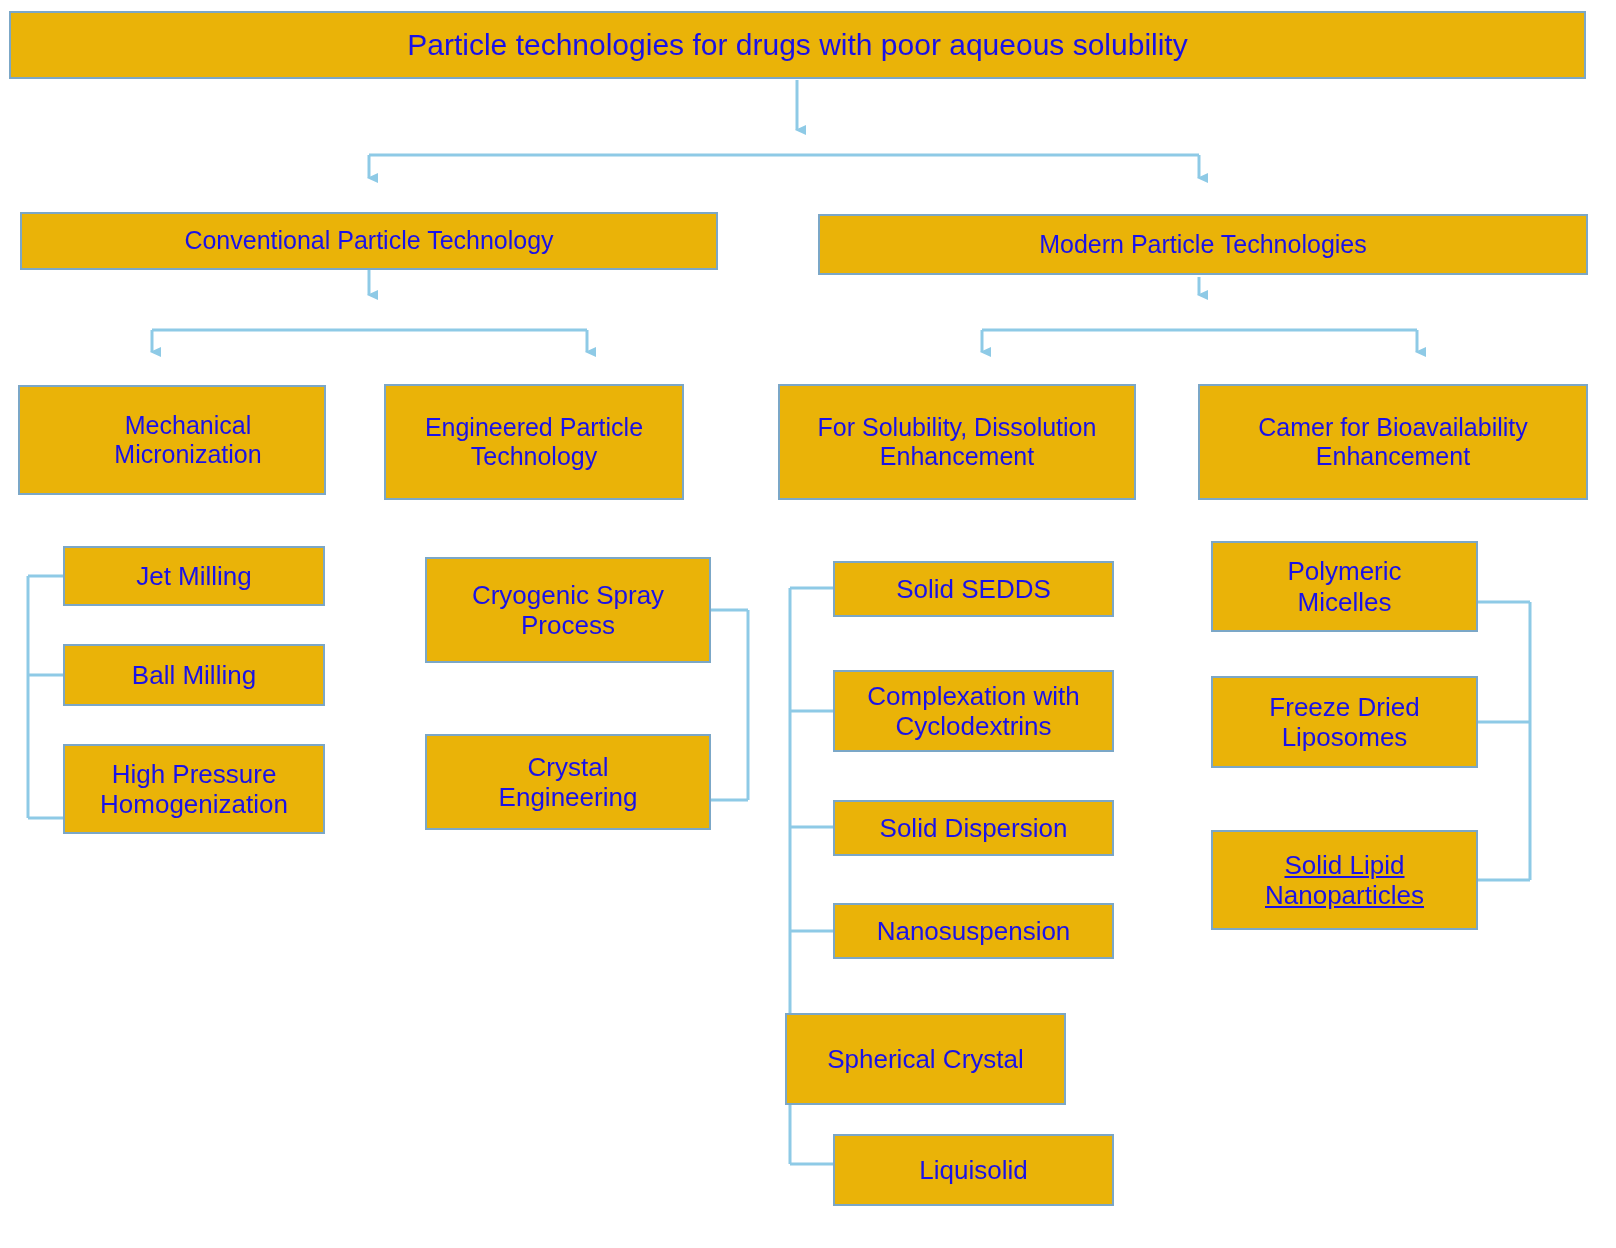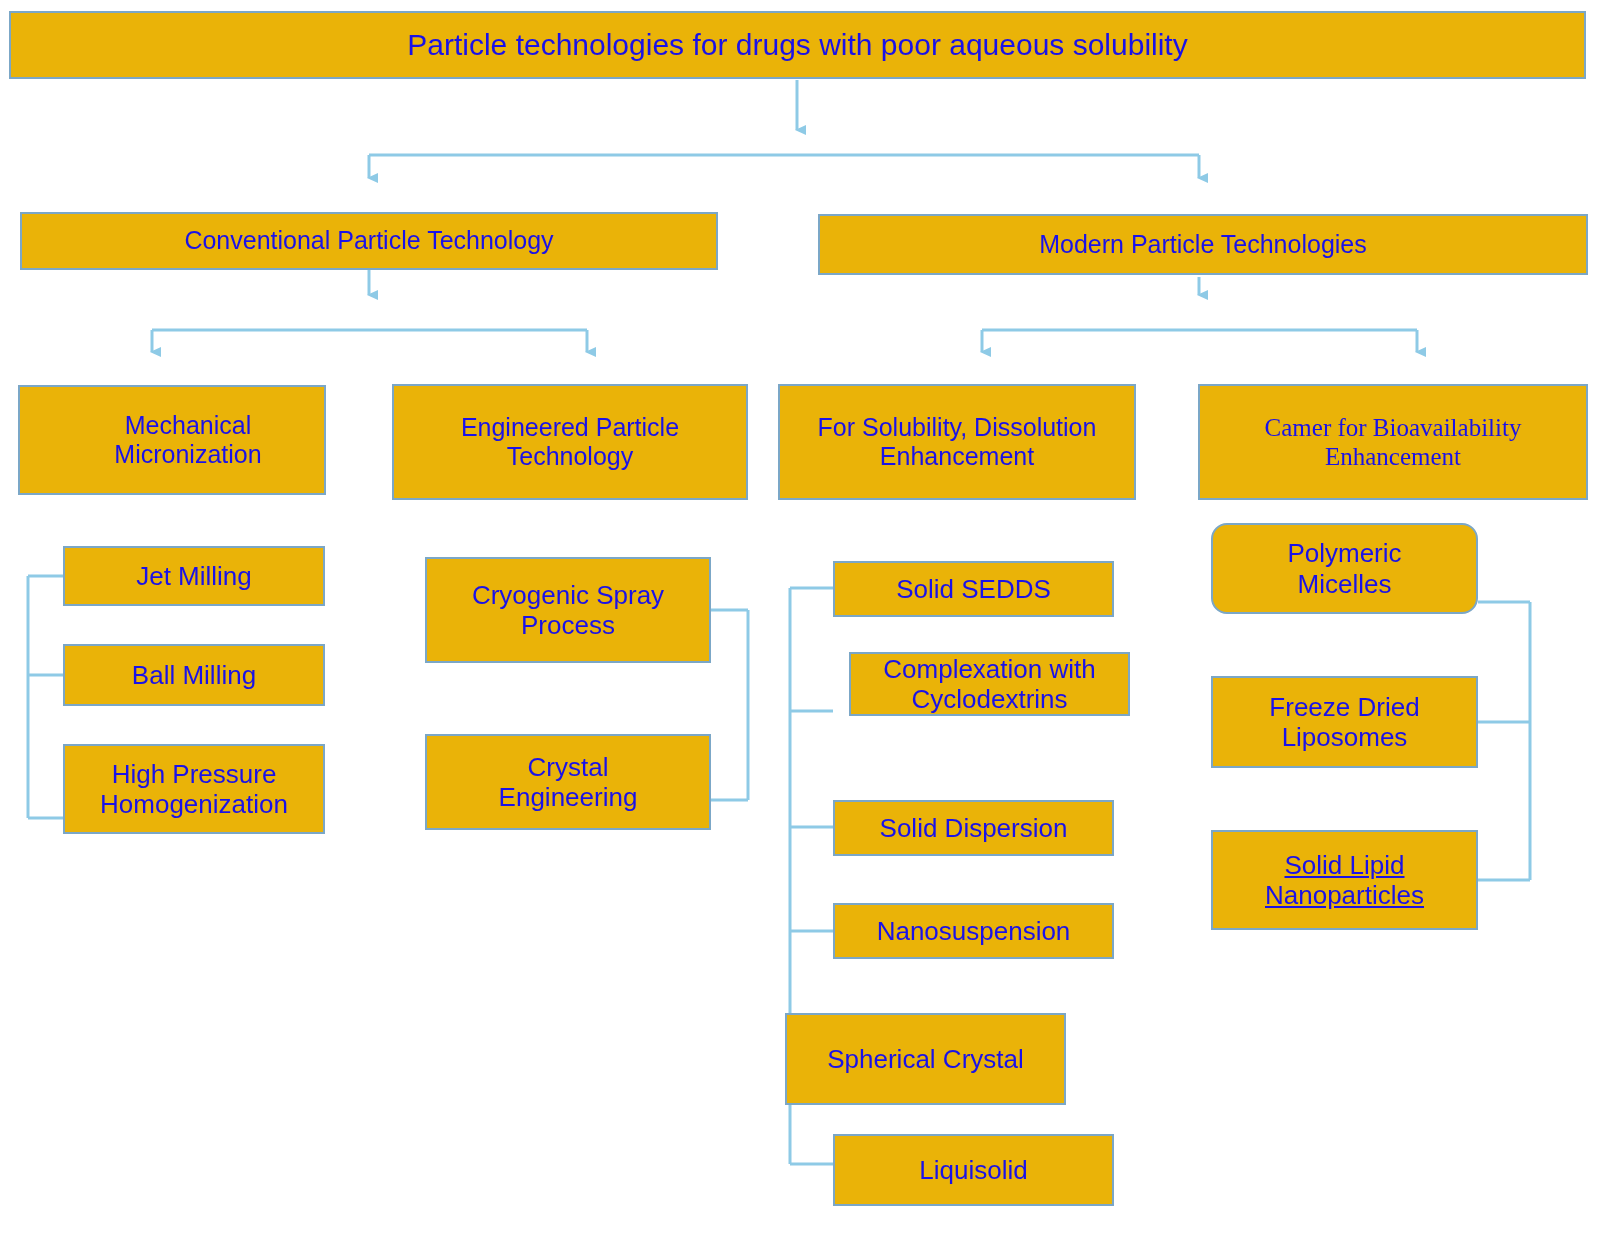--- a/index.html
+++ b/index.html
@@ -99,31 +99,31 @@
 
   <div class="node lvl2" style="left:818px;top:214px;width:770px;height:61px;">
     <span class="lbl">Modern Particle Technologies</span>
   </div>
 
   <div class="node lvl3" style="left:18px;top:385px;width:308px;height:110px;padding-left:32px;">
     <span class="lbl">Mechanical
 Micronization</span>
   </div>
 
-  <div class="node lvl3" style="left:384px;top:384px;width:356px;height:116px;margin-left:8px;">
+  <div class="node lvl3" style="left:384px;top:384px;width:300px;height:116px;">
     <span class="lbl">Engineered Particle
 Technology</span>
   </div>
 
   <div class="node lvl3" style="left:778px;top:384px;width:358px;height:116px;">
     <span class="lbl">For Solubility, Dissolution
 Enhancement</span>
   </div>
 
-  <div class="node lvl3" style="left:1198px;top:384px;width:390px;height:116px;font-family:Liberation Serif, serif;">
+  <div class="node lvl3" style="left:1198px;top:384px;width:390px;height:116px;">
     <span class="lbl">Camer for Bioavailability
 Enhancement</span>
   </div>
 
   <div class="node leaf" style="left:63px;top:546px;width:262px;height:60px;">
     <span class="lbl">Jet Milling</span>
   </div>
 
   <div class="node leaf" style="left:63px;top:644px;width:262px;height:62px;">
     <span class="lbl">Ball Milling</span>
@@ -141,42 +141,42 @@
 
   <div class="node leaf" style="left:425px;top:734px;width:286px;height:96px;">
     <span class="lbl">Crystal
 Engineering</span>
   </div>
 
   <div class="node leaf" style="left:833px;top:561px;width:281px;height:56px;">
     <span class="lbl">Solid SEDDS</span>
   </div>
 
-  <div class="node leaf" style="left:833px;top:652px;width:281px;height:64px;margin-left:16px;">
+  <div class="node leaf" style="left:833px;top:670px;width:281px;height:82px;">
     <span class="lbl">Complexation with
 Cyclodextrins</span>
   </div>
 
   <div class="node leaf" style="left:833px;top:800px;width:281px;height:56px;">
     <span class="lbl">Solid Dispersion</span>
   </div>
 
   <div class="node leaf" style="left:833px;top:903px;width:281px;height:56px;">
     <span class="lbl">Nanosuspension</span>
   </div>
 
   <div class="node leaf" style="left:785px;top:1013px;width:281px;height:92px;">
     <span class="lbl">Spherical Crystal</span>
   </div>
 
   <div class="node leaf" style="left:833px;top:1134px;width:281px;height:72px;">
     <span class="lbl">Liquisolid</span>
   </div>
 
-  <div class="node leaf" style="left:1211px;top:523px;width:267px;height:91px;border-radius:16px;">
+  <div class="node leaf" style="left:1211px;top:541px;width:267px;height:91px;">
     <span class="lbl">Polymeric
 Micelles</span>
   </div>
 
   <div class="node leaf" style="left:1211px;top:676px;width:267px;height:92px;">
     <span class="lbl">Freeze Dried
 Liposomes</span>
   </div>
 
   <div class="node leaf" style="left:1211px;top:830px;width:267px;height:100px;text-decoration:underline;">

